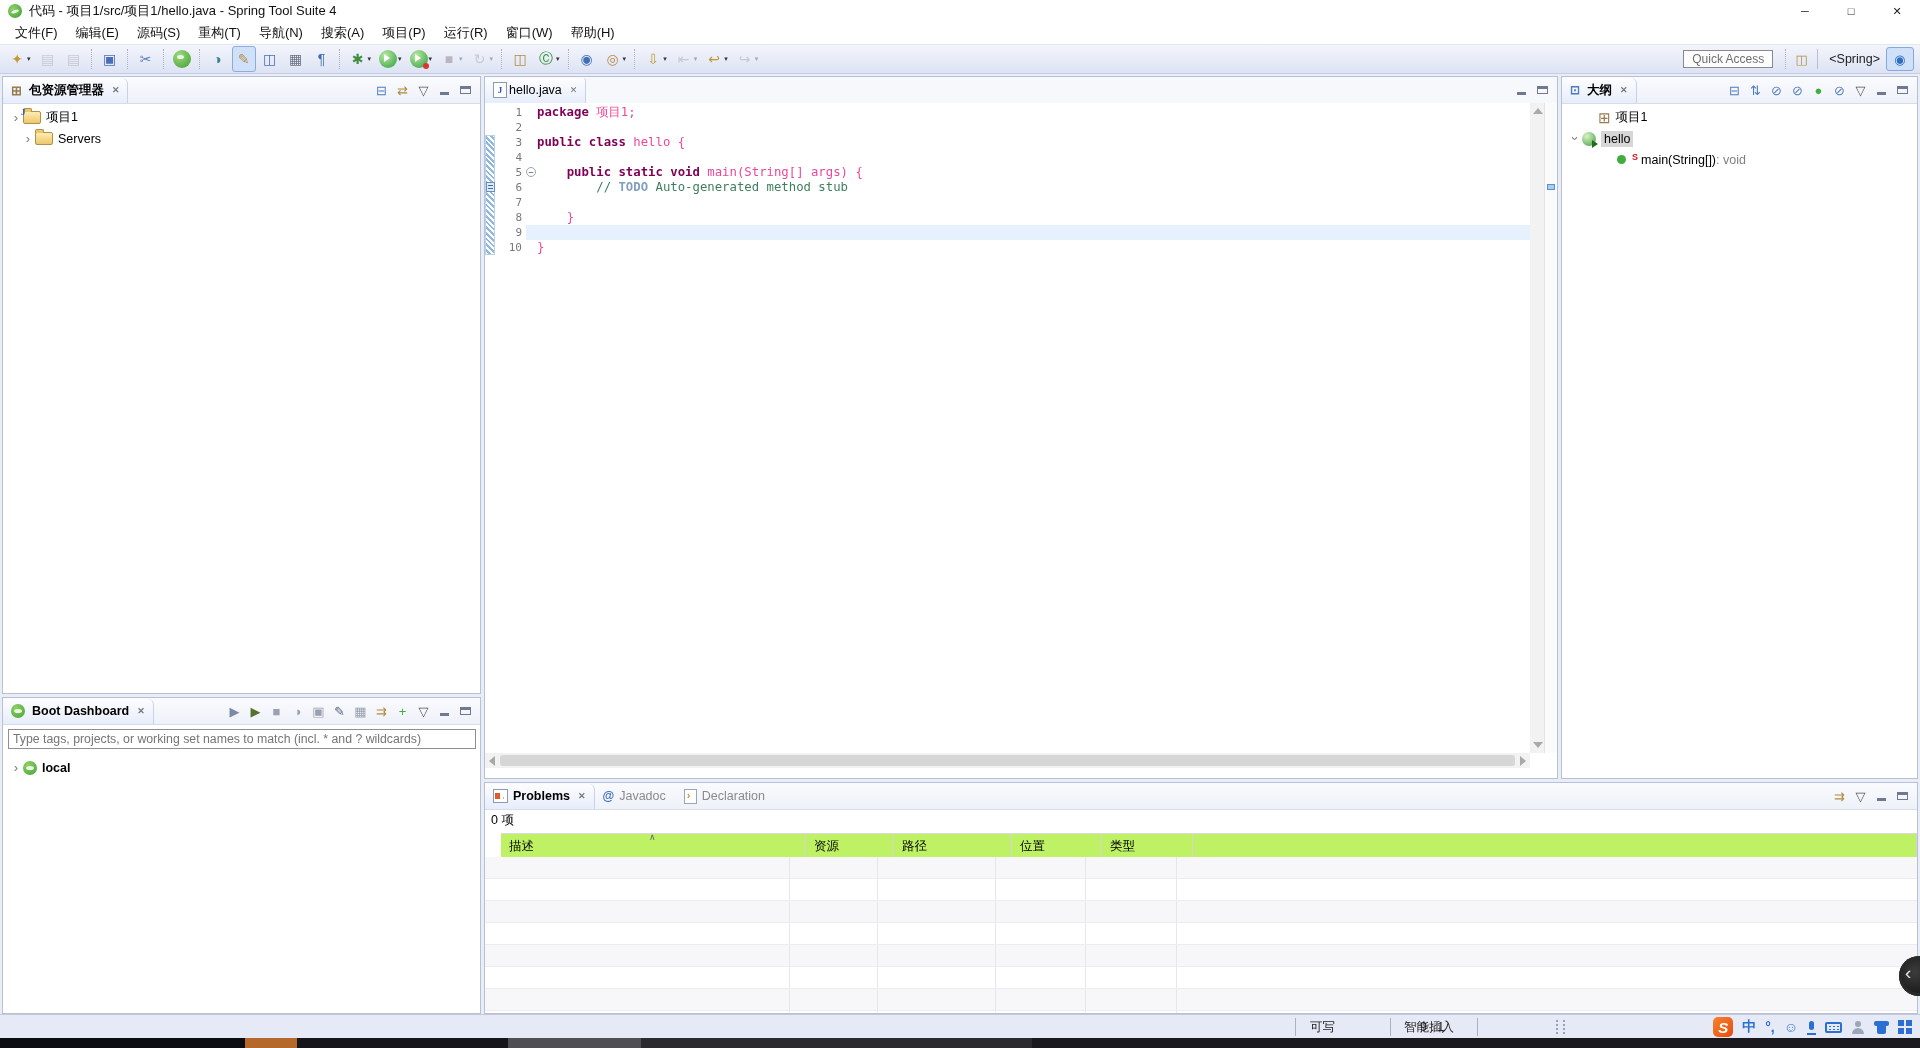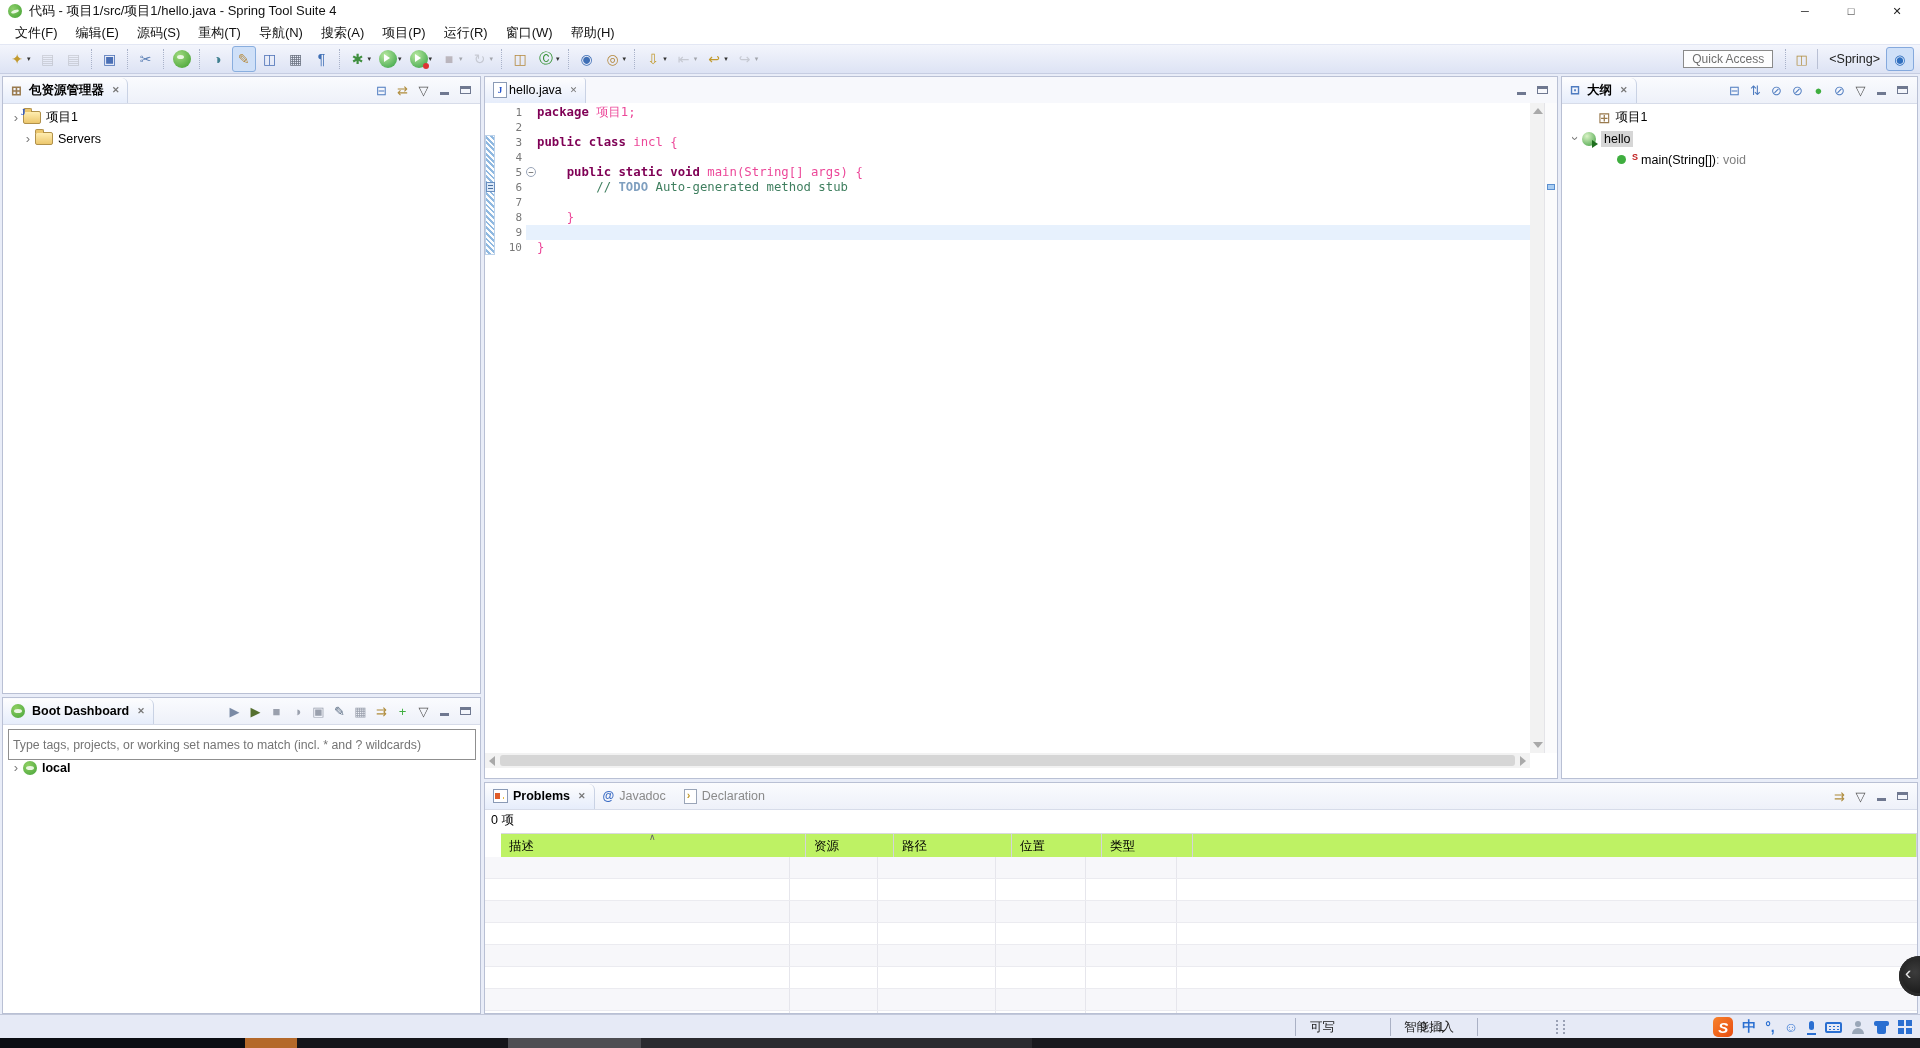--- a/index.html
+++ b/index.html
@@ -84,21 +84,21 @@
   .foldm{position:absolute;left:0;top:2px;width:10px;height:10px;border:1px solid #9aa5b8;border-radius:50%;background:#fff;color:#555;font-size:9px;line-height:8px;text-align:center;box-sizing:border-box;}
   .taskm{position:absolute;left:1px;top:2px;width:9px;height:10px;background:#dce9f8;border:1px solid #6a8fc0;box-sizing:border-box;}
   .taskm::after{content:"";position:absolute;left:1px;top:2px;width:5px;height:1px;background:#4a6fa0;box-shadow:0 3px 0 #4a6fa0;}
   #vscroll{position:absolute;right:12px;top:26px;bottom:25px;width:15px;background:#f2f2f2;}
   .sarrow{position:absolute;left:3px;width:0;height:0;}
   #overview{position:absolute;right:0;top:26px;bottom:25px;width:12px;background:#fbfbfc;border-left:1px solid #e4e4e8;}
   #ovmark{position:absolute;right:2px;top:81px;width:8px;height:6px;background:#a9cdf2;border:1px solid #5a8fd0;box-sizing:border-box;}
   #hscroll{position:absolute;left:0;right:27px;bottom:10px;height:15px;background:#f2f2f2;}
   #hthumb{position:absolute;left:15px;right:15px;top:2px;bottom:2px;background:#d6d6d6;border-radius:3px;}
   
-  #bd-filter{position:absolute;left:5px;top:31px;width:468px;height:31px;border:1px solid #8f8f8f;font-size:12.3px;color:#8b5cf6;padding:0 4px;box-sizing:border-box;font-family:"Liberation Sans",sans-serif;}
+  #bd-filter{position:absolute;left:5px;top:31px;width:468px;height:20px;border:1px solid #8f8f8f;font-size:12.3px;color:#8b5cf6;padding:0 4px;box-sizing:border-box;font-family:"Liberation Sans",sans-serif;}
   
   .ptab-ghost{display:flex;align-items:center;height:25px;padding:0 8px;color:#8a8a8a;font-size:12.5px;}
   .probico{width:13px;height:12px;background:#fff;border:1px solid #8a9ab5;position:relative;}
   .probico::after{content:"";position:absolute;left:1px;top:3px;width:5px;height:6px;background:#e05c2a;box-shadow:6px 2px 0 -2px #e8b93e;}
   .atico{color:#3b6cc4;font-weight:bold;font-size:12px;}
   .decico{width:11px;height:13px;background:#fff;border:1px solid #9aa5b8;position:relative;}
   .decico::after{content:"›";position:absolute;left:2px;top:-1px;color:#c29a2e;font-weight:bold;font-size:11px;}
   #pr-count{position:absolute;left:6px;top:29px;font-size:12.5px;}
   #pr-head{position:absolute;left:16px;top:50px;right:0;height:24px;border-top:1px solid #d9d9de;border-bottom:1px solid #cfcfd6;background:#bef264;display:flex;}
   .hcell{border-right:1px solid #d4d4da;font-size:12.5px;display:flex;align-items:center;padding-left:8px;box-sizing:border-box;position:relative;}
@@ -325,21 +325,21 @@
           <div class="crow">
             <span class="c-annot"></span>
             <span class="c-num">2</span>
             <span class="c-fold"></span>
             <span class="c-text"></span>
           </div>
           <div class="crow">
             <span class="c-annot"></span>
             <span class="c-num">3</span>
             <span class="c-fold"></span>
-            <span class="c-text"><span class="kw">public</span><span class="pl"> </span><span class="kw">class</span><span class="pl"> incl {</span></span>
+            <span class="c-text"><span class="kw">public</span><span class="pl"> </span><span class="kw">class</span><span class="pl"> hello {</span></span>
           </div>
           <div class="crow">
             <span class="c-annot"></span>
             <span class="c-num">4</span>
             <span class="c-fold"></span>
             <span class="c-text"></span>
           </div>
           <div class="crow">
             <span class="c-annot"></span>
             <span class="c-num">5</span>

